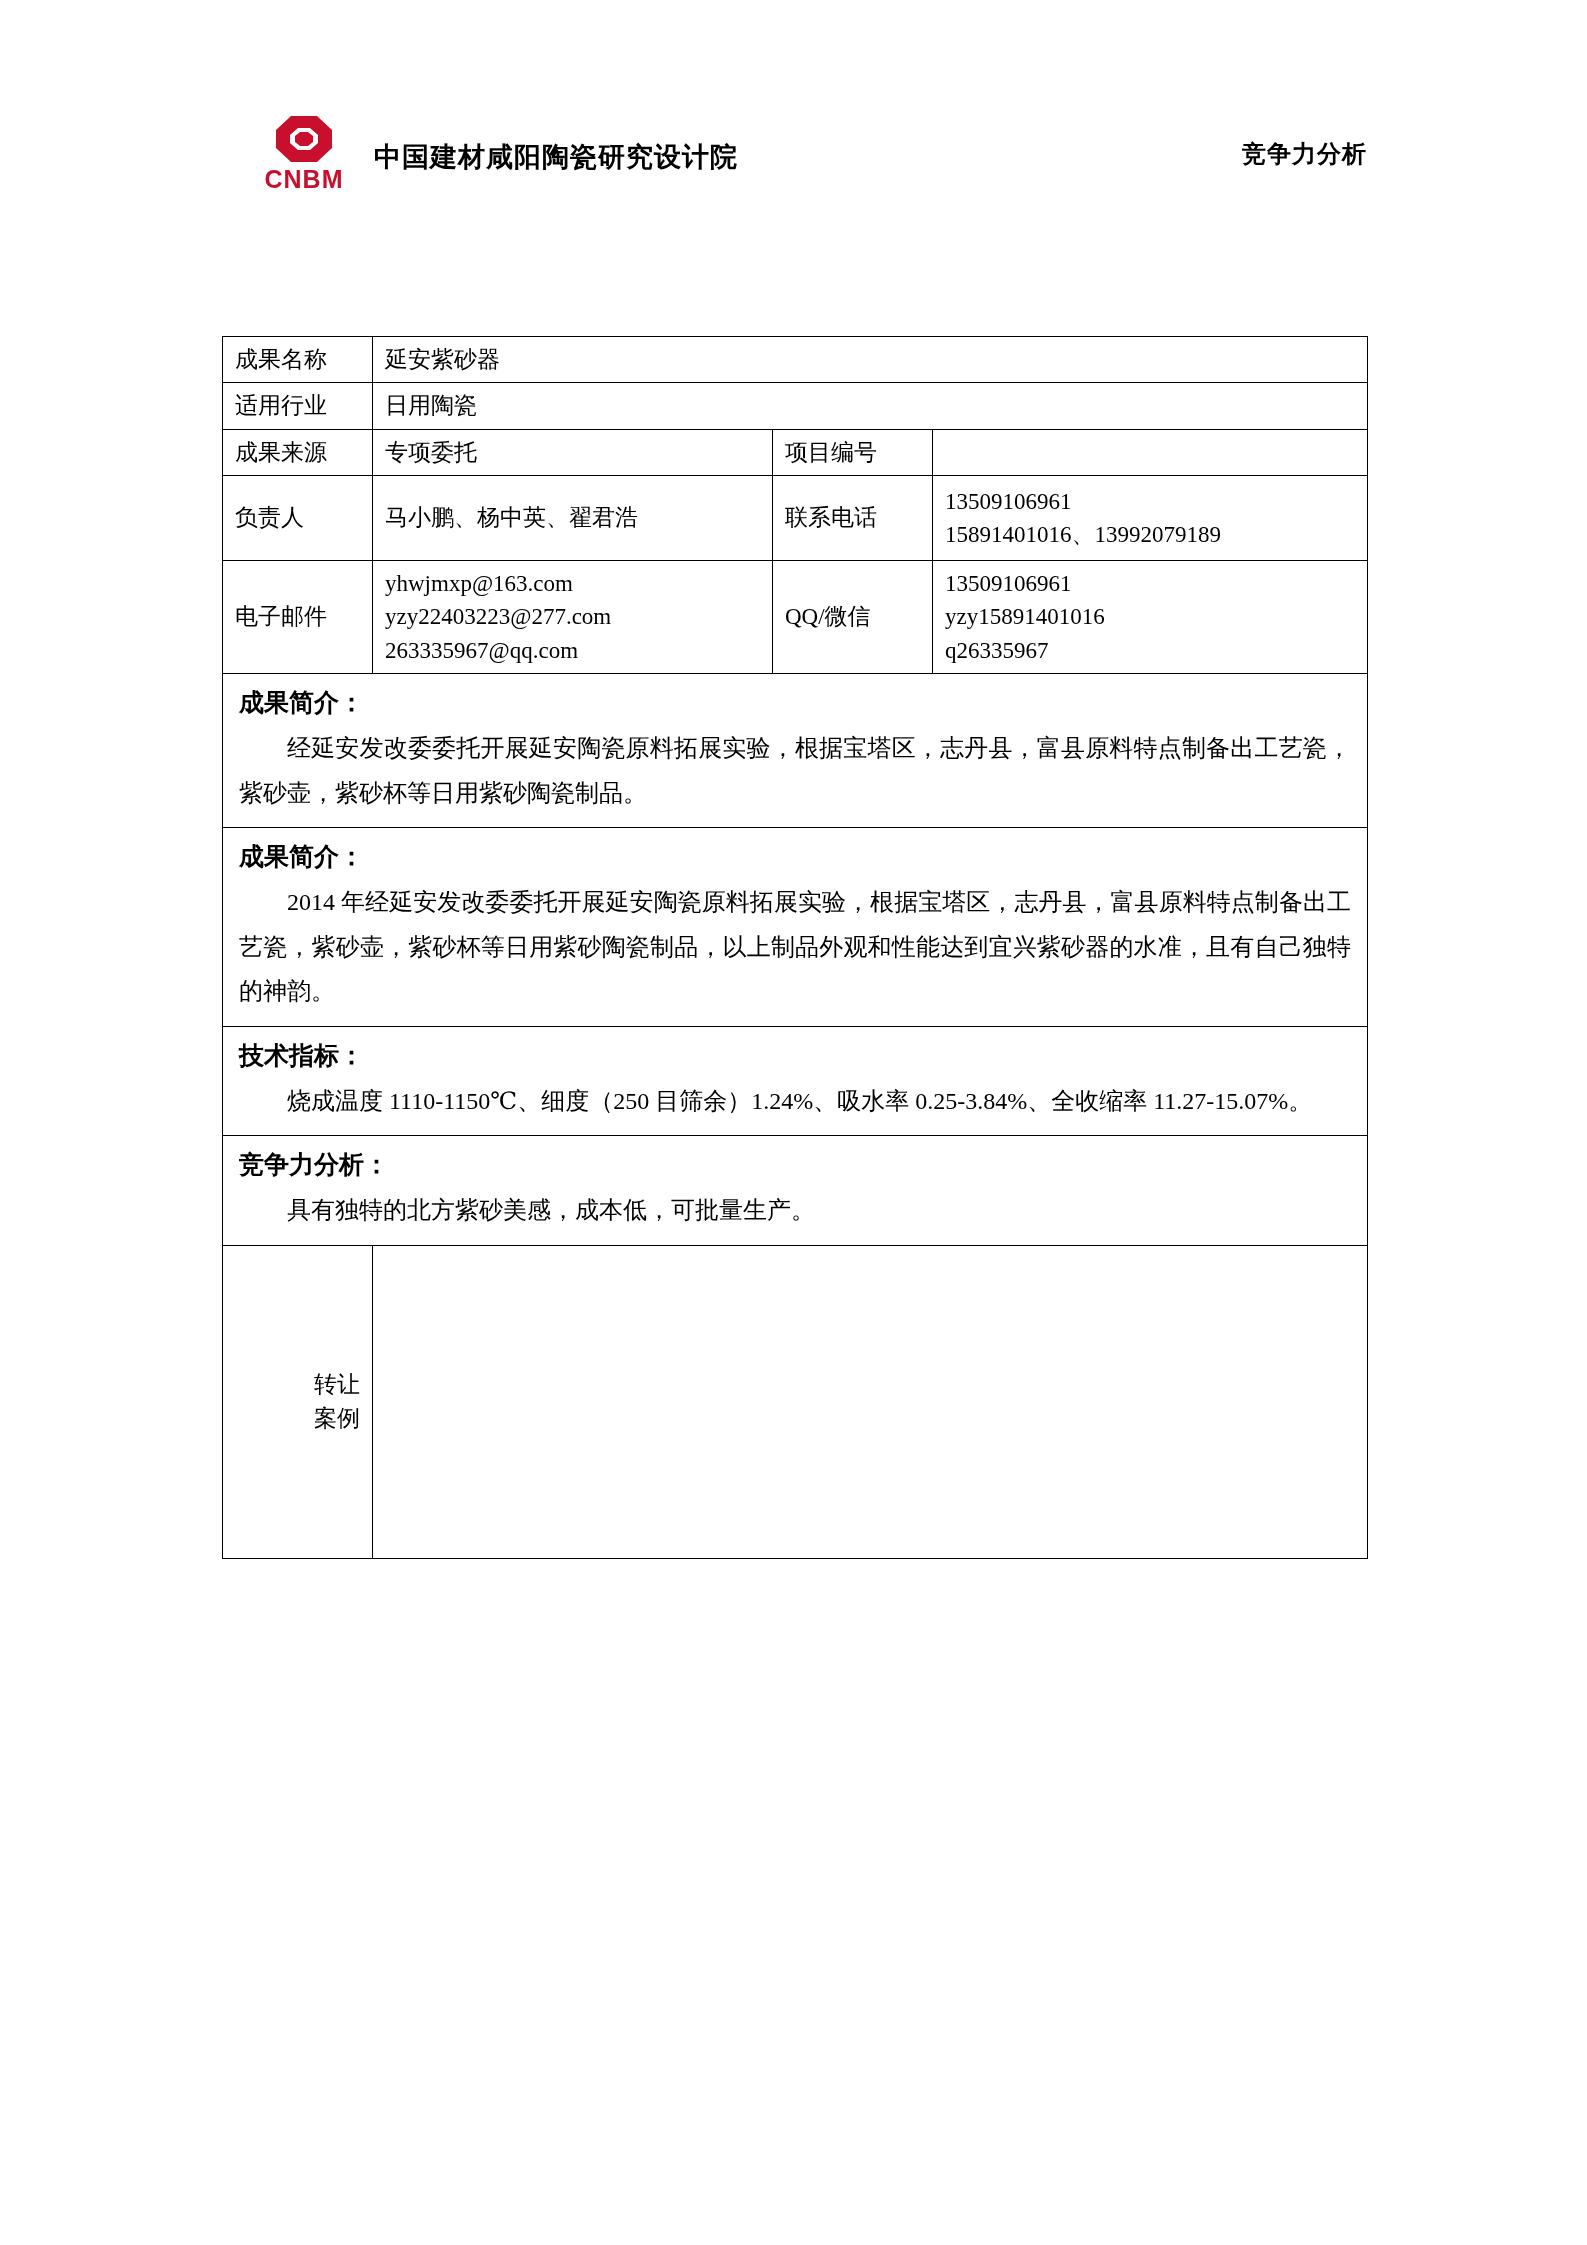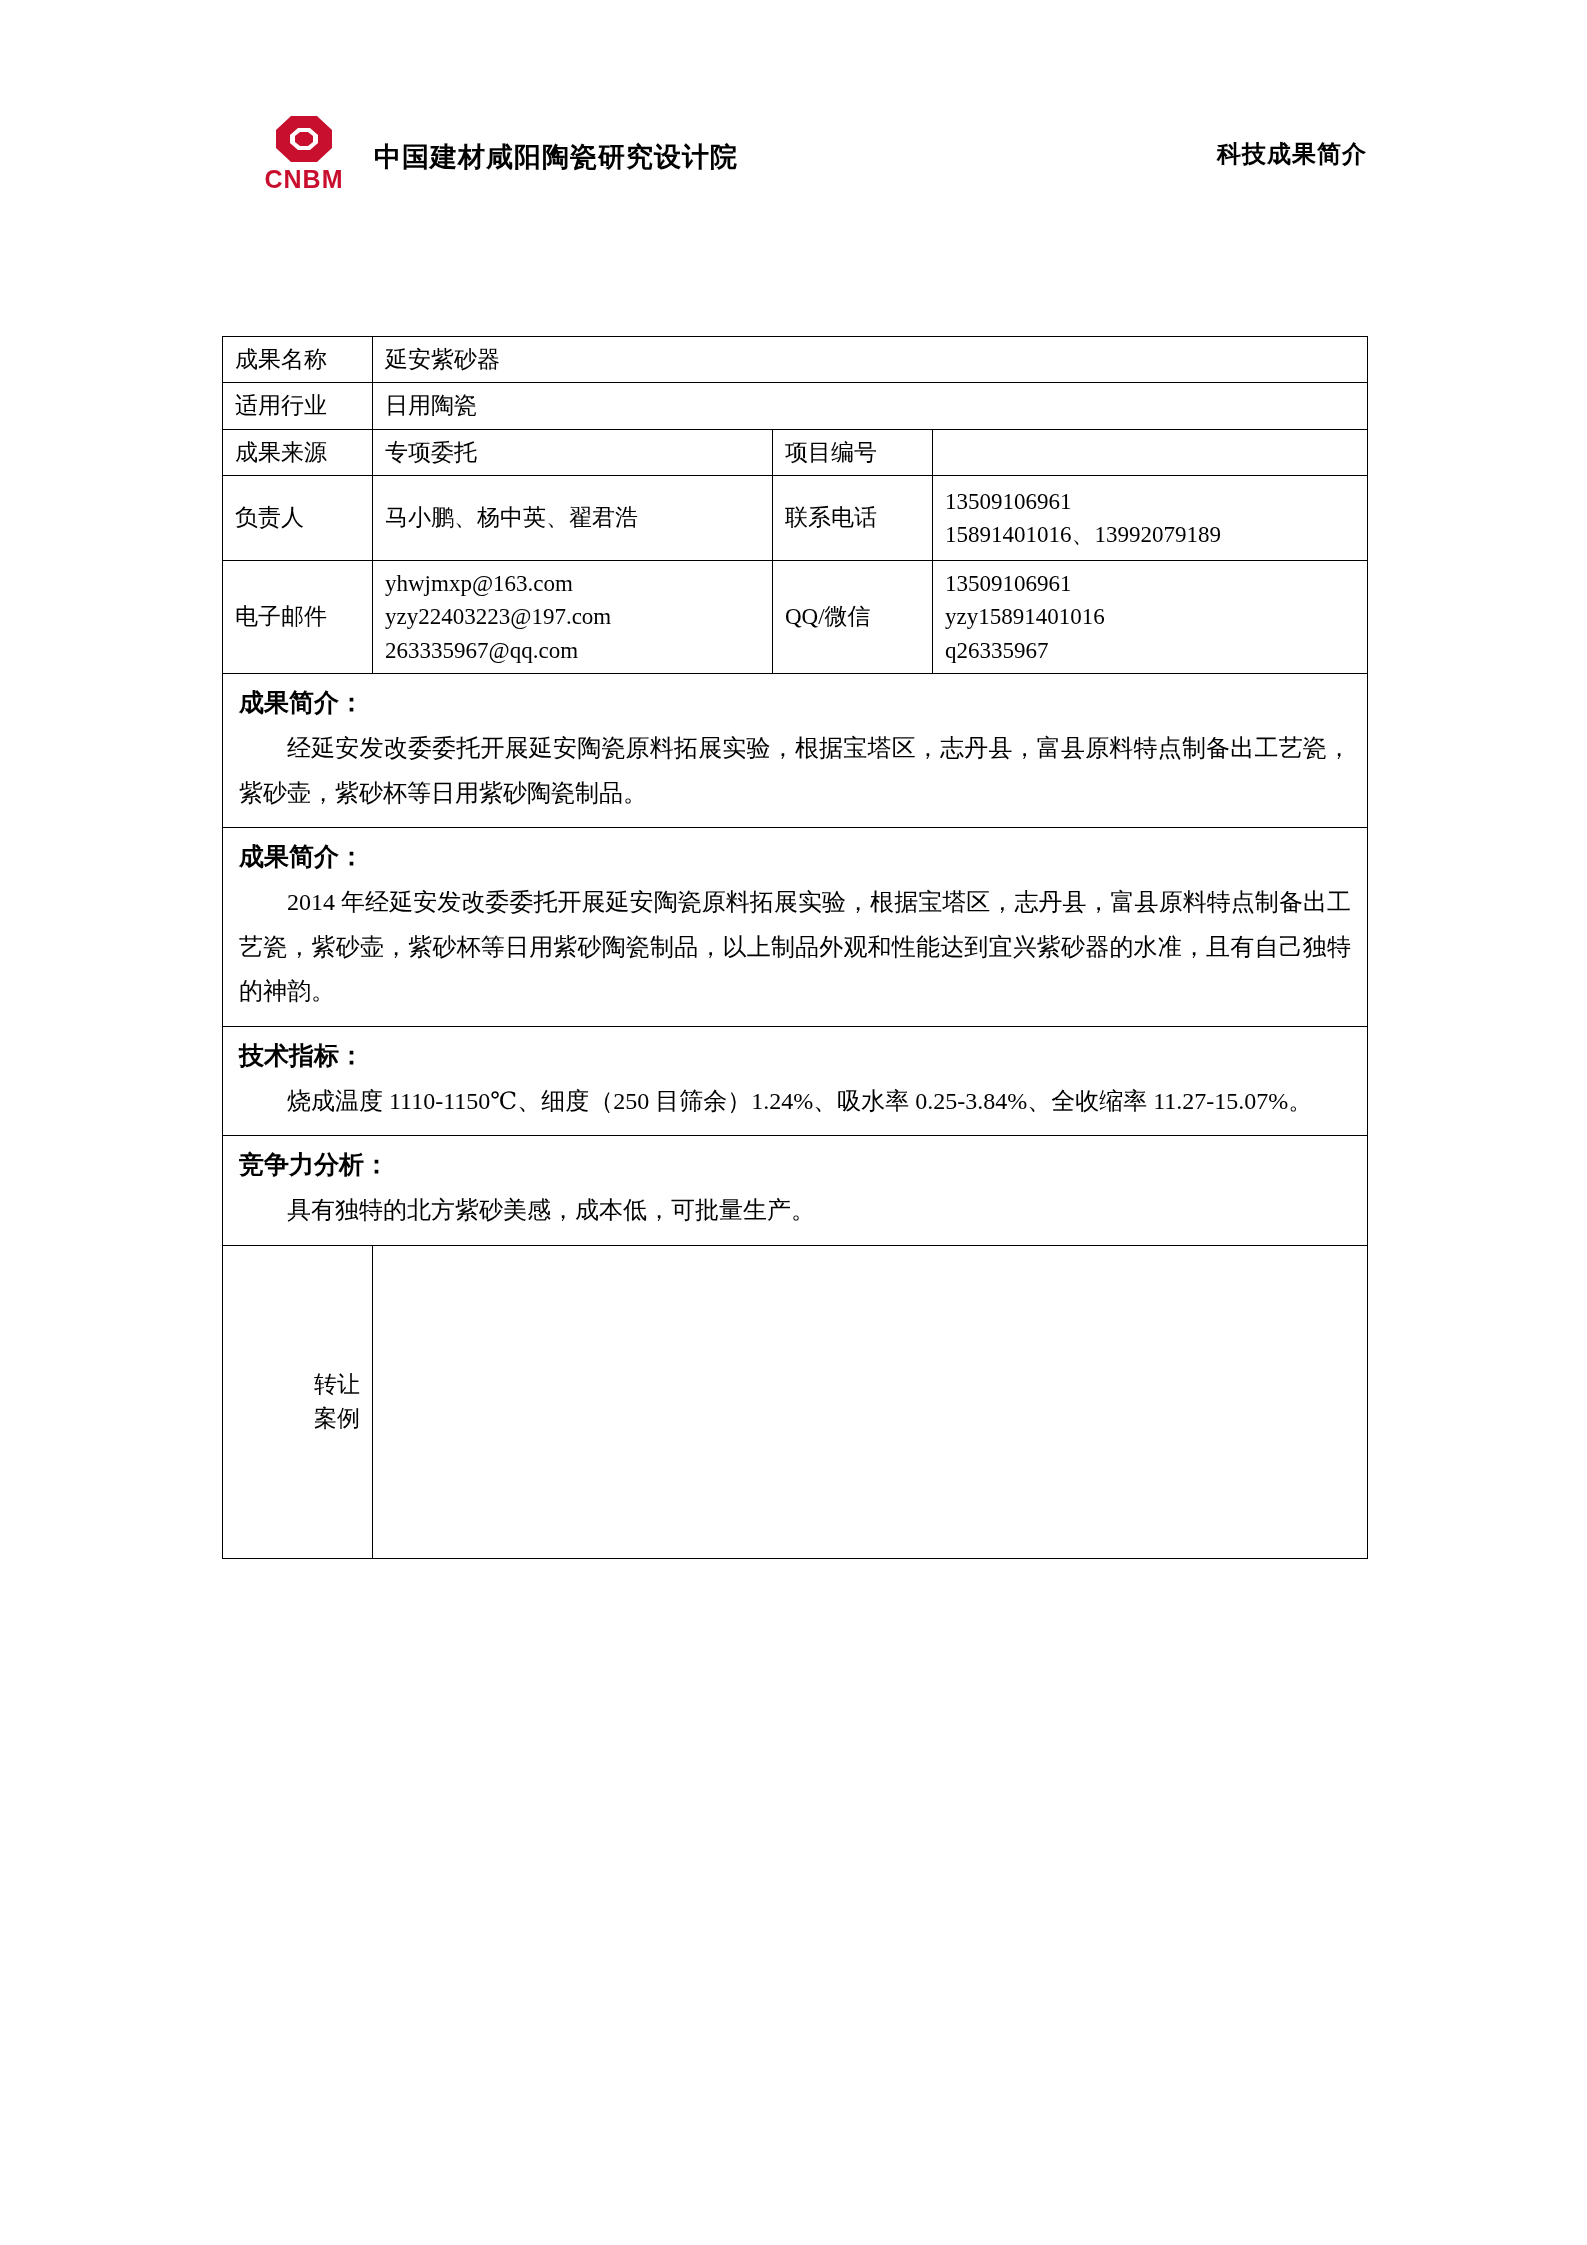--- a/index.html
+++ b/index.html
@@ -164,21 +164,21 @@
       <div class="logo-mark">
         <svg width="60" height="50" viewBox="0 0 60 50" xmlns="http://www.w3.org/2000/svg">
           <polygon points="17,2 43,2 58,16 58,34 43,48 17,48 2,34 2,16" fill="#c8102e"></polygon>
           <polygon points="24,14 36,14 44,21 44,29 36,36 24,36 16,29 16,21" fill="#ffffff"></polygon>
           <polygon points="26,18 34,18 39,22 39,28 34,32 26,32 21,28 21,22" fill="#c8102e"></polygon>
         </svg>
       </div>
       <div class="logo-text">CNBM</div>
     </div>
     <div class="org-name">中国建材咸阳陶瓷研究设计院</div>
-    <div class="header-right">科技成果简介</div>
+    <div class="header-right">竞争力分析</div>
   </div>
 
 
   <table class="main">
     <colgroup>
       <col class="c-label">
       <col class="c-mid">
       <col class="c-lab2">
       <col>
     </colgroup>
@@ -203,21 +203,21 @@
         <td class="label-cell tall">联系电话</td>
         <td class="tall multiline">
           <div class="contact-line">13509106961</div>
           <div class="contact-line">15891401016、13992079189</div>
         </td>
       </tr>
       <tr>
         <td class="label-cell">电子邮件</td>
         <td class="multiline">
           <div class="contact-line">yhwjmxp@163.com</div>
-          <div class="contact-line">yzy22403223@197.com</div>
+          <div class="contact-line">yzy22403223@277.com</div>
           <div class="contact-line">263335967@qq.com</div>
         </td>
         <td class="label-cell">QQ/微信</td>
         <td class="multiline">
           <div class="contact-line">13509106961</div>
           <div class="contact-line">yzy15891401016</div>
           <div class="contact-line">q26335967</div>
         </td>
       </tr>
 

